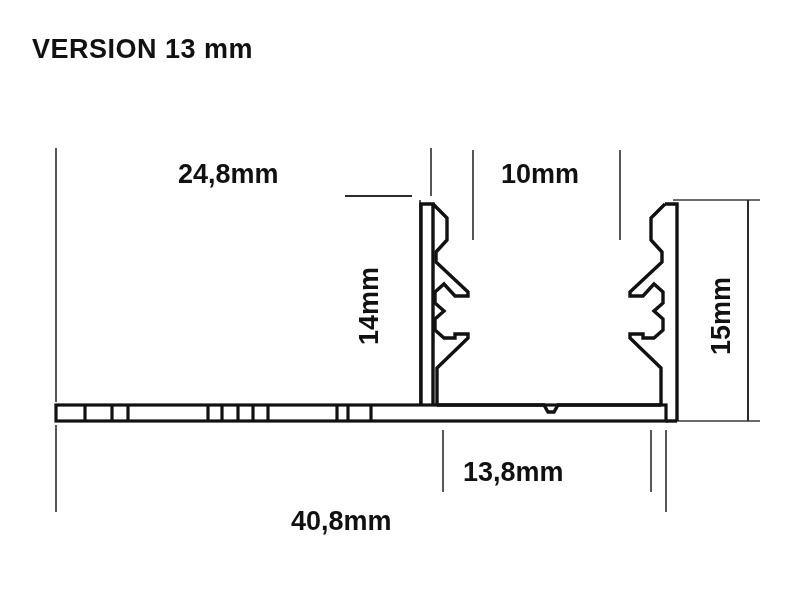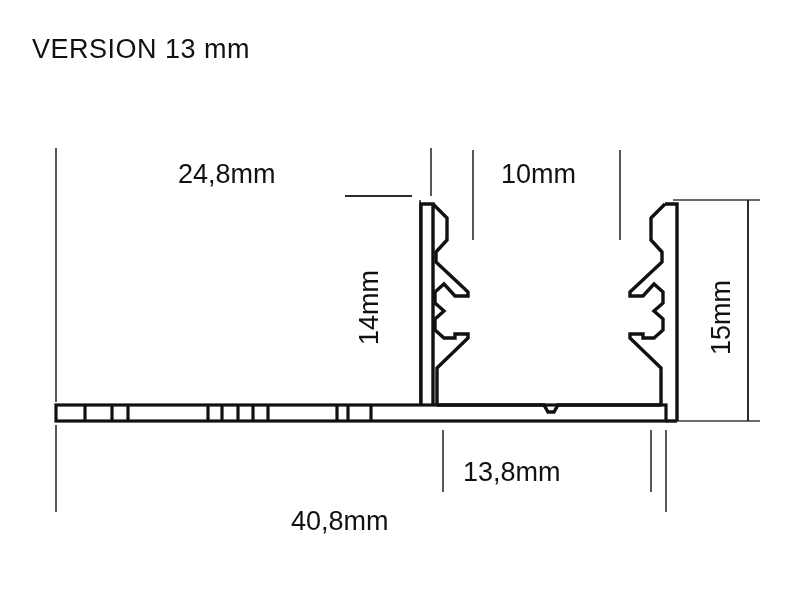--- a/index.html
+++ b/index.html
@@ -12,20 +12,21 @@
     height: 599px;
     font-family: "Liberation Sans", sans-serif;
     color: #1a1a1a;
     overflow: hidden;
     position: relative;
   }
   #drawing-root {
     position: relative;
     width: 800px;
     height: 599px;
+    font-weight: bold;
   }
   svg#technical-drawing {
     display: block;
     width: 800px;
     height: 599px;
   }
   .profile-outline {
     fill: none;
     stroke: #111111;
     stroke-width: 3.4;

